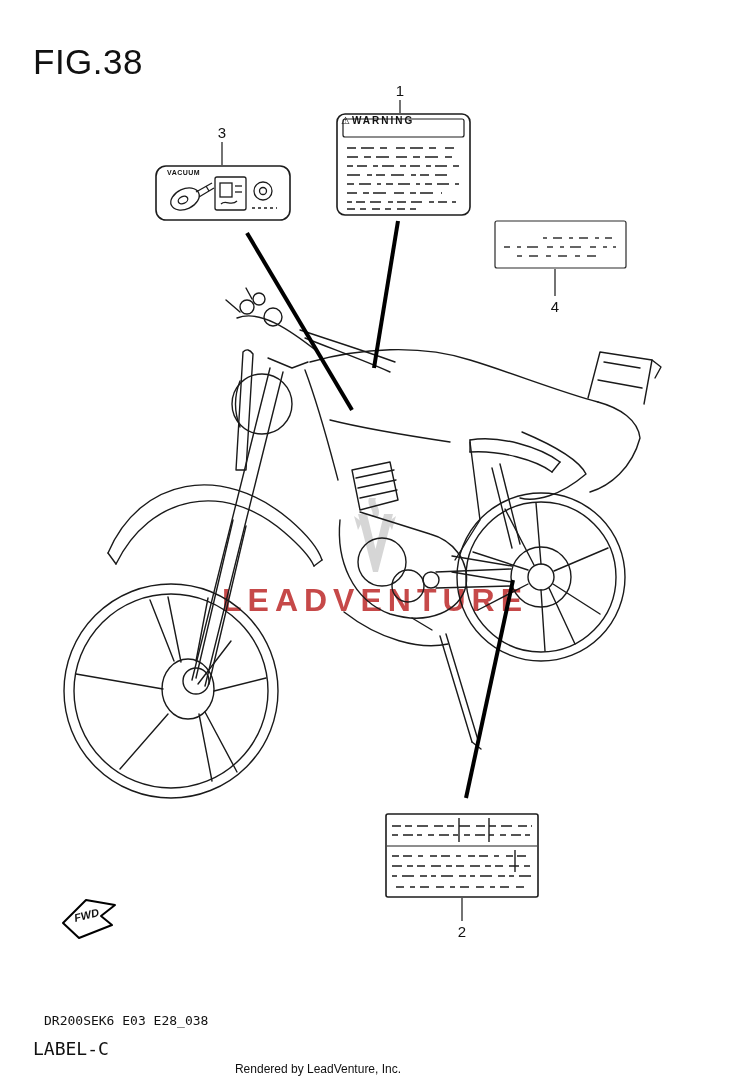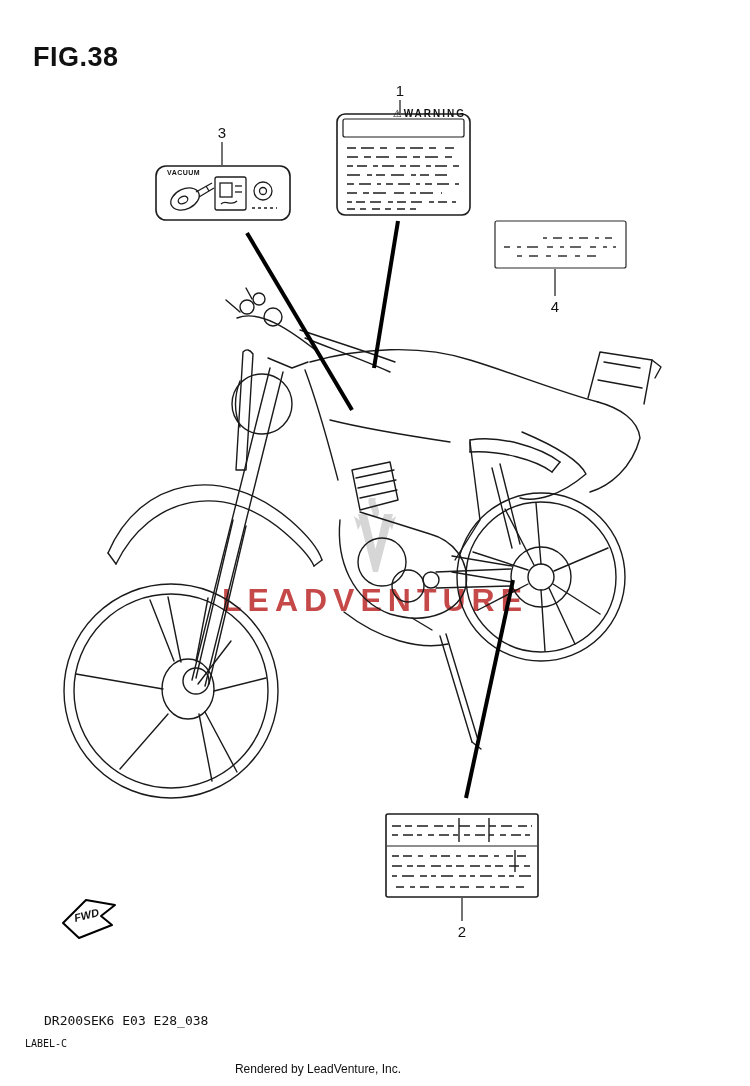--- a/index.html
+++ b/index.html
@@ -1,30 +1,30 @@
 <!DOCTYPE html>
 <html><head>
 <meta charset="utf-8">
 <style>
   html,body{margin:0;padding:0;background:#ffffff;}
   .page{position:relative;width:750px;height:1086px;background:#ffffff;overflow:hidden;
         font-family:"Liberation Sans",sans-serif;color:#111;}
   .abs{position:absolute;}
-  .fig-title{left:33px;top:42px;font-size:27px;font-weight:bold;letter-spacing:0.5px;z-index:5;}
+  .fig-title{left:33px;top:42px;font-size:35px;font-weight:normal;letter-spacing:0.5px;z-index:5;}
   .callout{font-size:15px;z-index:6;width:14px;text-align:center;}
-  .warn-head{left:341px;top:108px;width:125px;text-align:right;font-size:10px;font-weight:bold;
+  .warn-head{left:341px;top:115px;width:125px;text-align:left;font-size:10px;font-weight:bold;
              letter-spacing:2px;z-index:6;white-space:nowrap;}
   .warn-head .tri{font-weight:normal;letter-spacing:0;margin-right:2px;font-size:10px;}
   .vacuum-text{left:167px;top:169px;font-size:7px;font-weight:bold;letter-spacing:0.5px;z-index:6;}
   .fwd-text{left:74px;top:909px;font-size:11px;font-weight:bold;font-style:italic;
             transform:rotate(-14deg);z-index:6;}
   .watermark-text{left:0;top:582px;width:750px;text-align:center;font-size:32px;font-weight:600;
                   letter-spacing:6px;color:#b91c1c;opacity:0.8;z-index:1;}
   .footer-code{left:44px;top:1013px;font-family:"DejaVu Sans Mono",monospace;font-size:13px;z-index:5;}
-  .footer-name{left:25px;top:1038px;font-family:"DejaVu Sans Mono",monospace;font-size:10px;z-index:5;}
+  .footer-name{left:33px;top:1038px;font-family:"DejaVu Sans Mono",monospace;font-size:18px;z-index:5;}
   .footer-rendered{left:0;top:1062px;width:636px;text-align:center;font-size:12px;z-index:5;}
   svg.art{position:absolute;left:0;top:0;z-index:2;pointer-events:none;}
 </style>
 </head>
 <body>
 
 <div class="page">
 
   <div class="abs fig-title">FIG.38</div>
 

